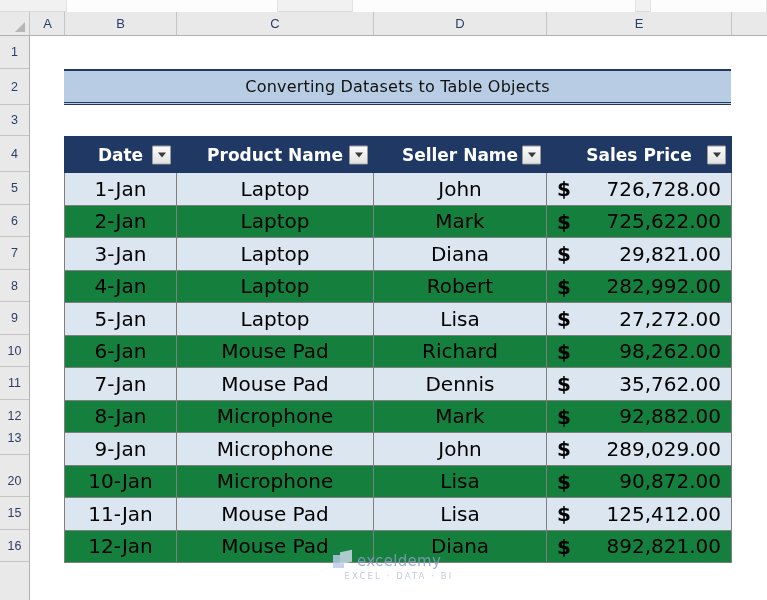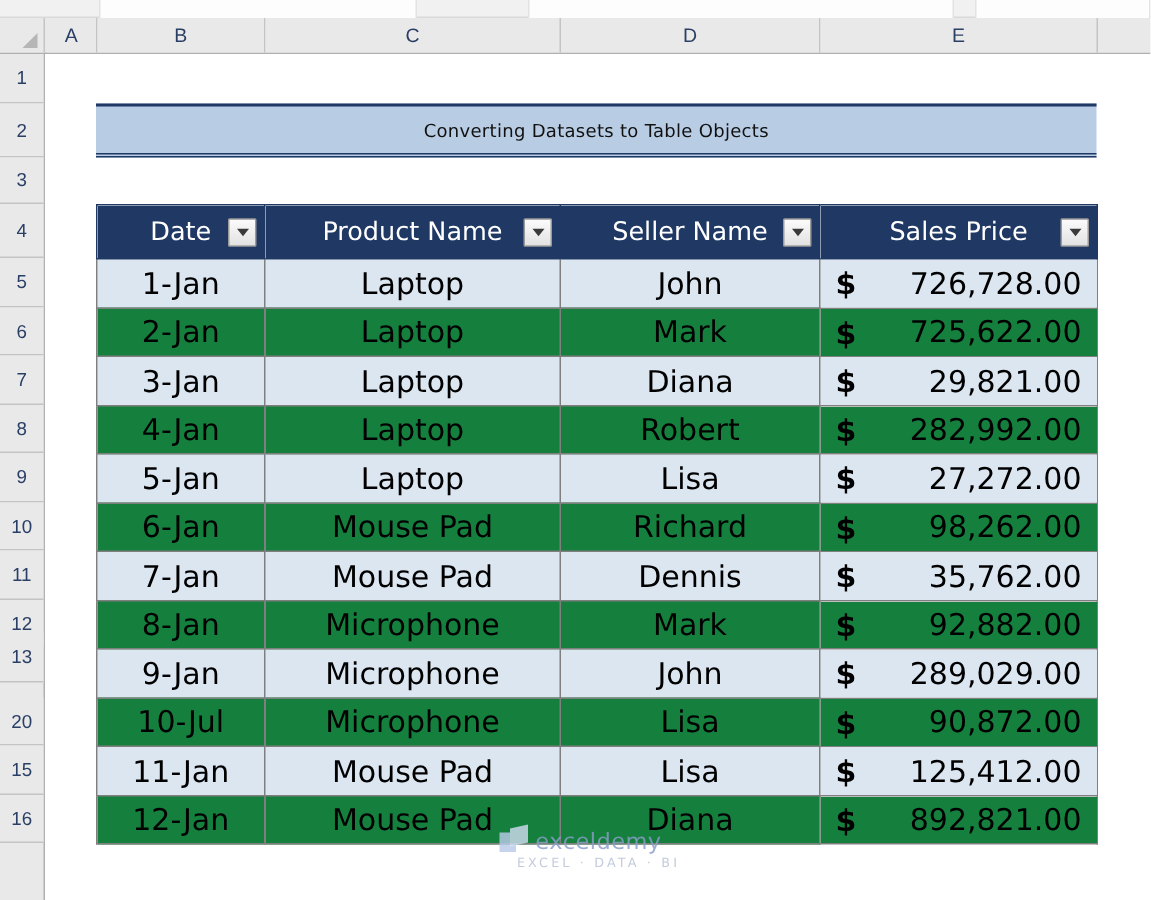--- a/index.html
+++ b/index.html
@@ -124,21 +124,21 @@
     background: #B8CCE4;
     border-top: 2px solid #1F3864;
     border-bottom: 3px double #1F3864;
     box-sizing: border-box;
     display: flex;
     align-items: center;
     justify-content: center;
   }
   #title-text {
     font-family: "DejaVu Sans", sans-serif;
-    font-size: 12px;
+    font-size: 16px;
     color: #111111;
     letter-spacing: 0.2px;
     white-space: nowrap;
   }
 
   
   #data-table {
     position: absolute;
     left: 64px; top: 136px;
     width: 667px;
@@ -150,21 +150,21 @@
     border: 1px solid #7f7f7f;
     padding: 0;
     height: 32.5px;
     font-size: 20px;
     box-sizing: border-box;
   }
   #data-table thead th {
     background: #1F3864;
     color: #ffffff;
     border: 1px solid #1F3864;
-    font-weight: normal;
+    font-weight: bold;
     height: 36px;
     position: relative;
     font-size: 17px;
   }
   .th-inner {
     display: flex;
     align-items: center;
     justify-content: center;
     height: 100%;
     padding: 0 6px;
@@ -396,21 +396,21 @@
           <td class="cell-text band-off">Mark</td>
           <td class="cell-money band-off"><span class="cur">$</span><span>92,882.00</span></td>
         </tr>
         <tr>
           <td class="cell-date band-on">9-Jan</td>
           <td class="cell-text band-on">Microphone</td>
           <td class="cell-text band-on">John</td>
           <td class="cell-money band-on"><span class="cur">$</span><span>289,029.00</span></td>
         </tr>
         <tr>
-          <td class="cell-date band-off">10-Jul</td>
+          <td class="cell-date band-off">10-Jan</td>
           <td class="cell-text band-off">Microphone</td>
           <td class="cell-text band-off">Lisa</td>
           <td class="cell-money band-off"><span class="cur">$</span><span>90,872.00</span></td>
         </tr>
         <tr>
           <td class="cell-date band-on">11-Jan</td>
           <td class="cell-text band-on">Mouse Pad</td>
           <td class="cell-text band-on">Lisa</td>
           <td class="cell-money band-on"><span class="cur">$</span><span>125,412.00</span></td>
         </tr>

